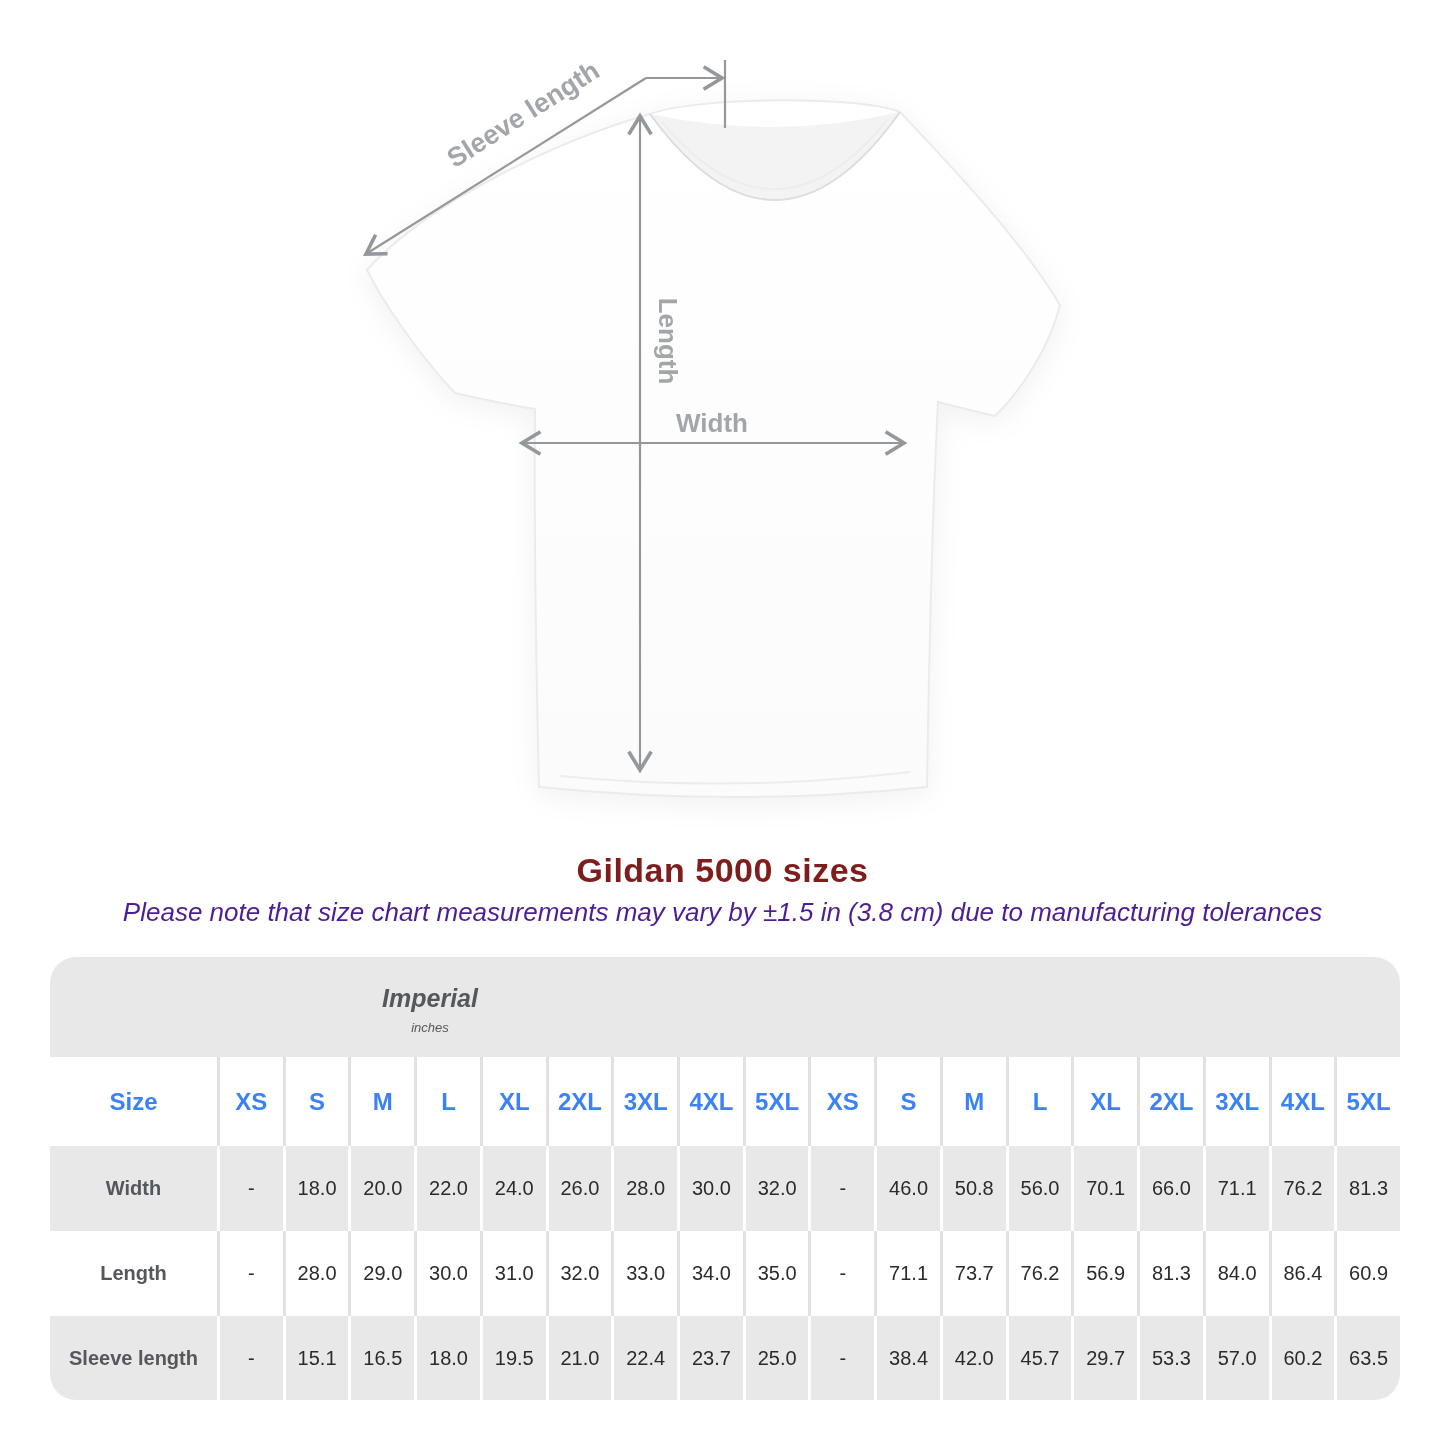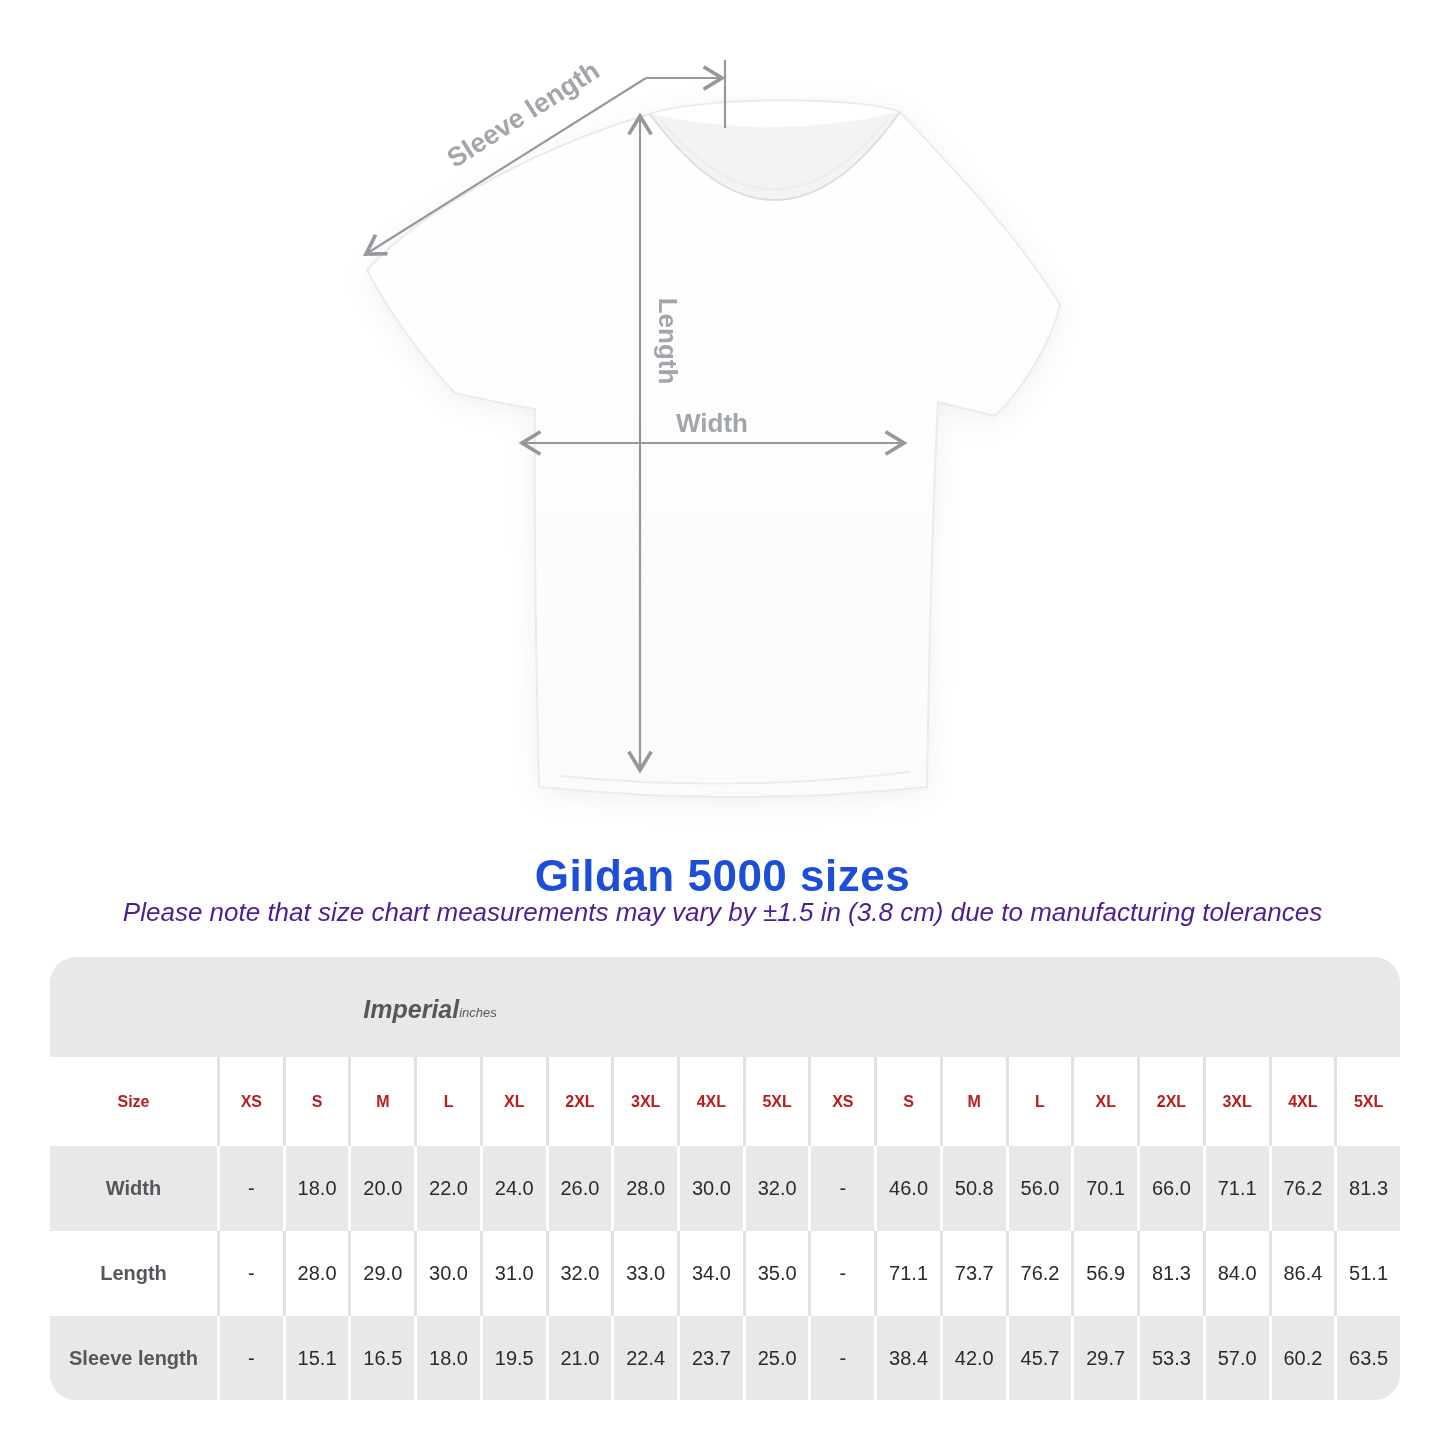--- a/index.html
+++ b/index.html
@@ -13,49 +13,49 @@
   .shirt-outline { fill:url(#shirtFill); stroke:#ebebed; stroke-width:2; }
   .shirt-soft { filter: drop-shadow(0 6px 14px rgba(0,0,0,0.055)); }
   .collar-opening { fill:#f3f3f4; stroke:none; }
   .seam { fill:none; stroke:#dddde0; stroke-width:2; }
   .seam-light { fill:none; stroke:#ededef; stroke-width:2; }
   .ann-line { stroke:#94989c; stroke-width:2.2; fill:none; }
   .ann-text { fill:#a2a6aa; font-weight:bold; font-family:"Liberation Sans", sans-serif; }
   
   .page-title {
     position:absolute; top:851px; left:0; width:100%;
-    text-align:center; font-size:44px; font-weight:bold; color:#1d4ed8;
+    text-align:center; font-size:34px; font-weight:bold; color:#7f1d1d;
     letter-spacing:0.5px;
   }
   .page-subtitle {
     position:absolute; top:897px; left:0; width:100%;
     text-align:center; font-size:26px; font-style:italic; color:#4c1d95;
   }
   
   .size-table {
     position:absolute; left:50px; top:957px; width:1350px; height:443px;
     border-radius:26px; overflow:hidden; background:#ffffff;
   }
   .unit-band { display:flex; height:100px; background:#e8e8e8; }
-  .unit { display:flex; flex-direction:row; align-items:center; justify-content:center; padding-top:4px; }
+  .unit { display:flex; flex-direction:column; align-items:center; justify-content:center; padding-top:4px; }
   .unit.imperial { flex:0 0 56.3%; }
   .unit.metric { flex:1; }
   .unit-name { font-size:25px; font-weight:bold; font-style:italic; color:#54585d; }
   .unit-sub { font-size:13px; font-style:italic; color:#54585d; margin-top:7px; }
   .trow { display:flex; gap:3px; }
   .trow.r-white { background:#e1e1e1; }
   .trow.r-white .cell { background:#ffffff; }
   .trow.r-gray { background:#ffffff; }
   .trow.r-gray .cell { background:#e8e8e8; }
   .row-sizes { height:89px; }
   .row-data { height:85px; }
   #table-rows .trow:last-child { height:84px; }
   .cell { display:flex; align-items:center; justify-content:center; flex:1; }
   .cell.first { flex:0 0 167px; }
-  .cell.size-h { font-weight:bold; color:#b91c1c; font-size:16px; }
+  .cell.size-h { font-weight:bold; color:#3b82f6; font-size:24px; }
   .cell.row-label { font-weight:bold; color:#54585d; font-size:20px; }
   .cell.val { color:#2b2b2b; font-size:20px; }
 </style>
 </head>
 <body>
 
 <svg class="diagram-svg" width="1445" height="845" viewBox="0 0 1445 845">
   <defs>
     <linearGradient id="shirtFill" x1="0" y1="0" x2="0" y2="1">
       <stop offset="0" stop-color="#ffffff"></stop>
@@ -164,21 +164,21 @@
         <div class="cell val">34.0</div>
         <div class="cell val">35.0</div>
         <div class="cell val">-</div>
         <div class="cell val">71.1</div>
         <div class="cell val">73.7</div>
         <div class="cell val">76.2</div>
         <div class="cell val">56.9</div>
         <div class="cell val">81.3</div>
         <div class="cell val">84.0</div>
         <div class="cell val">86.4</div>
-        <div class="cell val">51.1</div>
+        <div class="cell val">60.9</div>
       </div>
       <div class="trow r-gray row-data">
         <div class="cell first row-label">Sleeve length</div>
         <div class="cell val">-</div>
         <div class="cell val">15.1</div>
         <div class="cell val">16.5</div>
         <div class="cell val">18.0</div>
         <div class="cell val">19.5</div>
         <div class="cell val">21.0</div>
         <div class="cell val">22.4</div>

